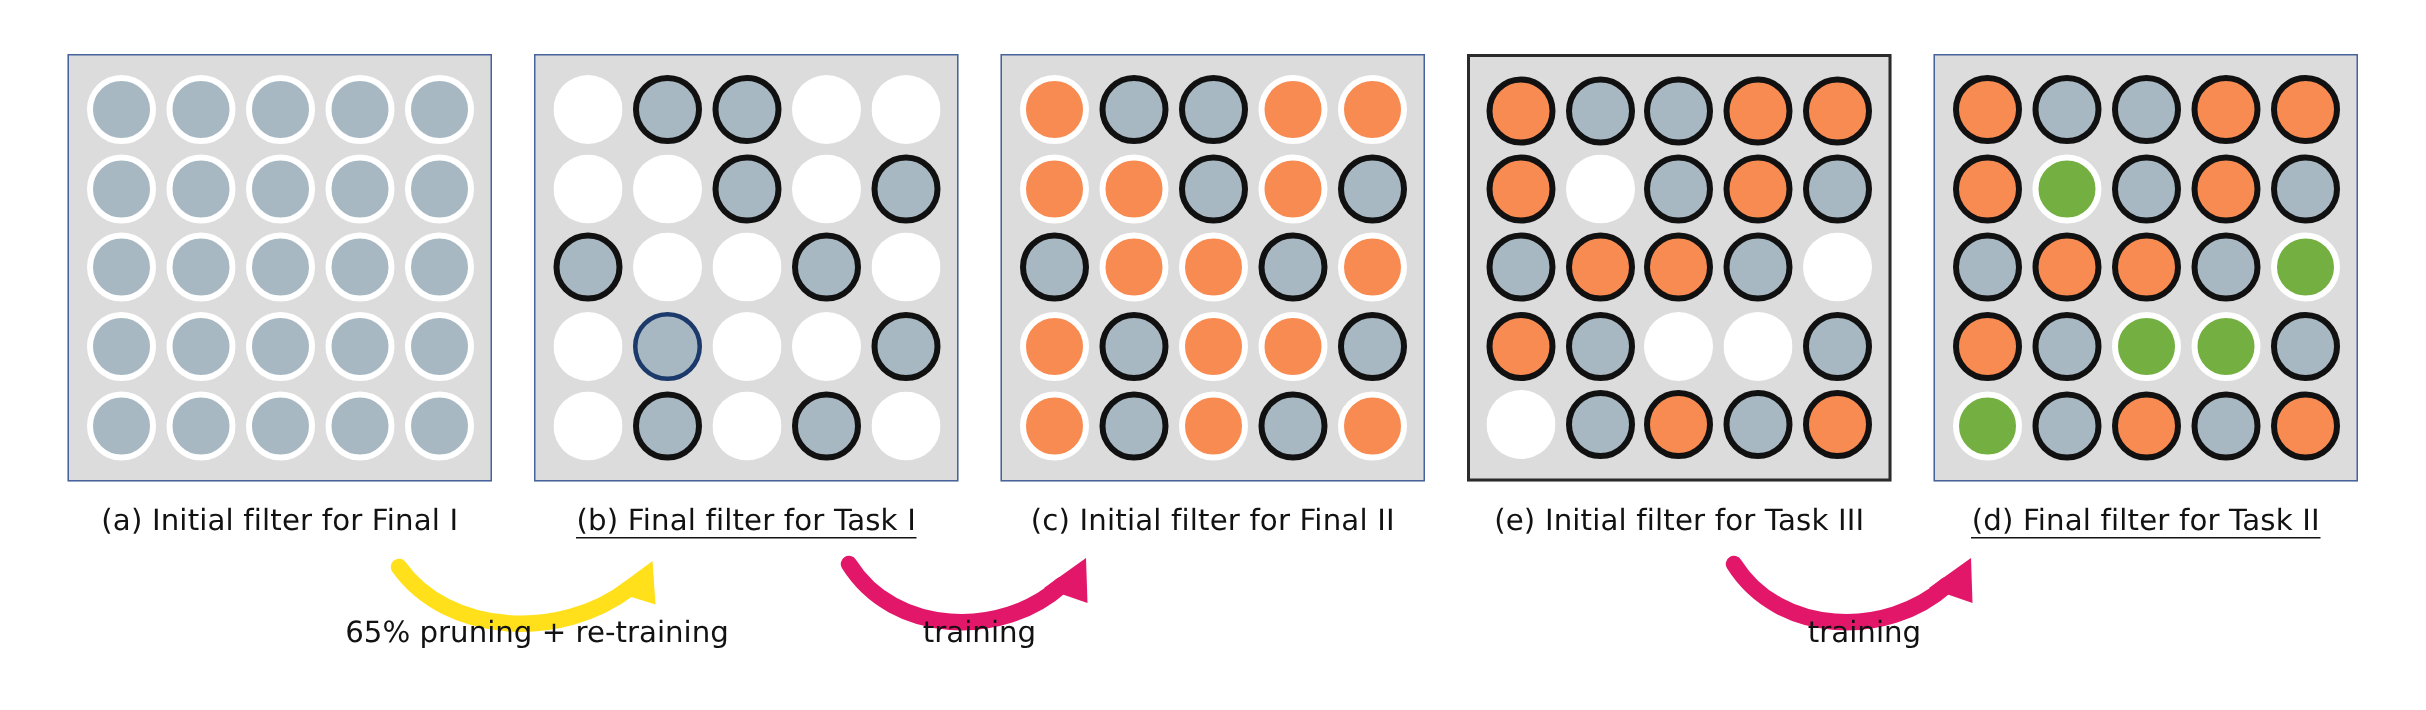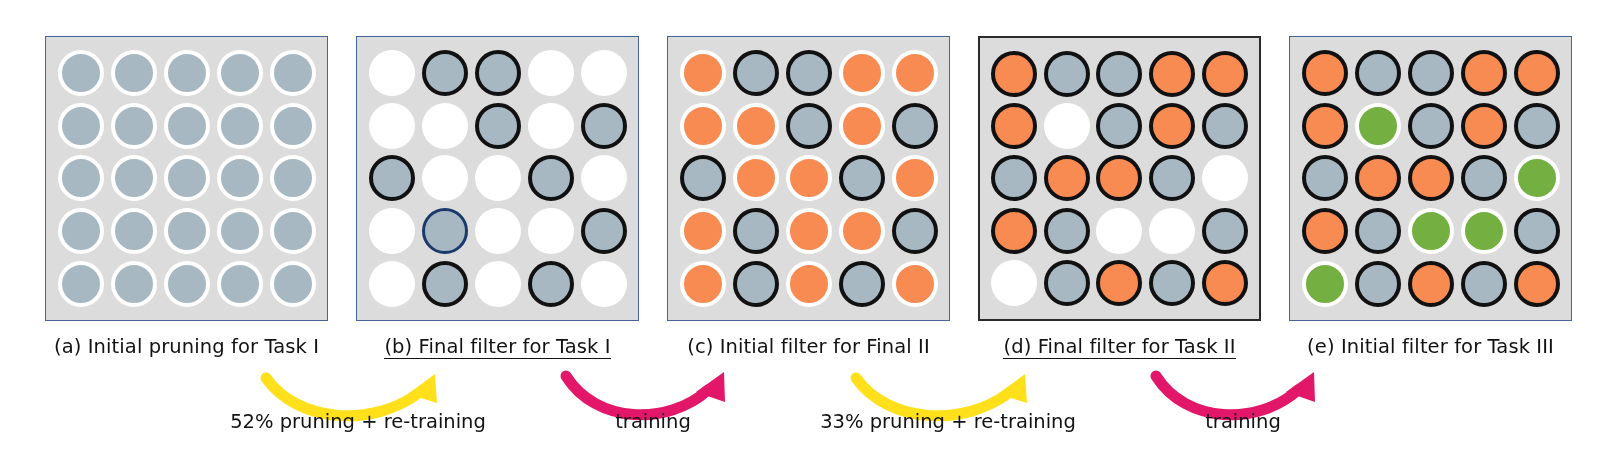--- a/index.html
+++ b/index.html
@@ -500,52 +500,45 @@
           </div>
           <div class="cell">
             <div class="dot fill-orange ol-black"></div>
           </div>
         </div>
     </div>
 
   </div>
 
   <div id="captions">
-    <div class="caption"><span class="capt-txt">(a) Initial pruning for Task I</span></div>
+    <div class="caption"><span class="capt-txt">(a) Initial filter for Final I</span></div>
     <div class="caption underlined"><span class="capt-txt">(b) Final filter for Task I</span></div>
     <div class="caption"><span class="capt-txt">(c) Initial filter for Final II</span></div>
+    <div class="caption"><span class="capt-txt">(e) Initial filter for Task III</span></div>
     <div class="caption underlined"><span class="capt-txt">(d) Final filter for Task II</span></div>
-    <div class="caption"><span class="capt-txt">(e) Initial filter for Task III</span></div>
   </div>
 
   <div id="arrows">
 
     <div class="arrow-group" id="grp-1">
       <svg class="arrow-svg" width="320" height="60" viewBox="0 0 320 60">
         <path d="M 68 10 C 100 55, 175 60, 222 24" stroke="#ffe01b" stroke-width="11" fill="none" stroke-linecap="round"></path>
         <path d="M 237 6 L 239 35 L 210 26 Z" fill="#ffe01b"></path>
       </svg>
-      <div class="arrow-label">52% pruning + re-training</div>
+      <div class="arrow-label">65% pruning + re-training</div>
     </div>
 
     <div class="arrow-group" id="grp-2">
       <svg class="arrow-svg" width="210" height="60" viewBox="0 0 210 60">
         <path d="M 18 8 C 48 56, 120 58, 160 22" stroke="#e3176a" stroke-width="11" fill="none" stroke-linecap="round"></path>
         <path d="M 176 4 L 177 34 L 148 24 Z" fill="#e3176a"></path>
       </svg>
       <div class="arrow-label">training</div>
     </div>
 
-    <div class="arrow-group" id="grp-3">
-      <svg class="arrow-svg" width="320" height="60" viewBox="0 0 320 60">
-        <path d="M 68 10 C 100 55, 175 60, 222 24" stroke="#ffe01b" stroke-width="11" fill="none" stroke-linecap="round"></path>
-        <path d="M 237 6 L 239 35 L 210 26 Z" fill="#ffe01b"></path>
-      </svg>
-      <div class="arrow-label">33% pruning + re-training</div>
-    </div>
 
     <div class="arrow-group" id="grp-4">
       <svg class="arrow-svg" width="210" height="60" viewBox="0 0 210 60">
         <path d="M 18 8 C 48 56, 120 58, 160 22" stroke="#e3176a" stroke-width="11" fill="none" stroke-linecap="round"></path>
         <path d="M 176 4 L 177 34 L 148 24 Z" fill="#e3176a"></path>
       </svg>
       <div class="arrow-label">training</div>
     </div>
 
   </div>

